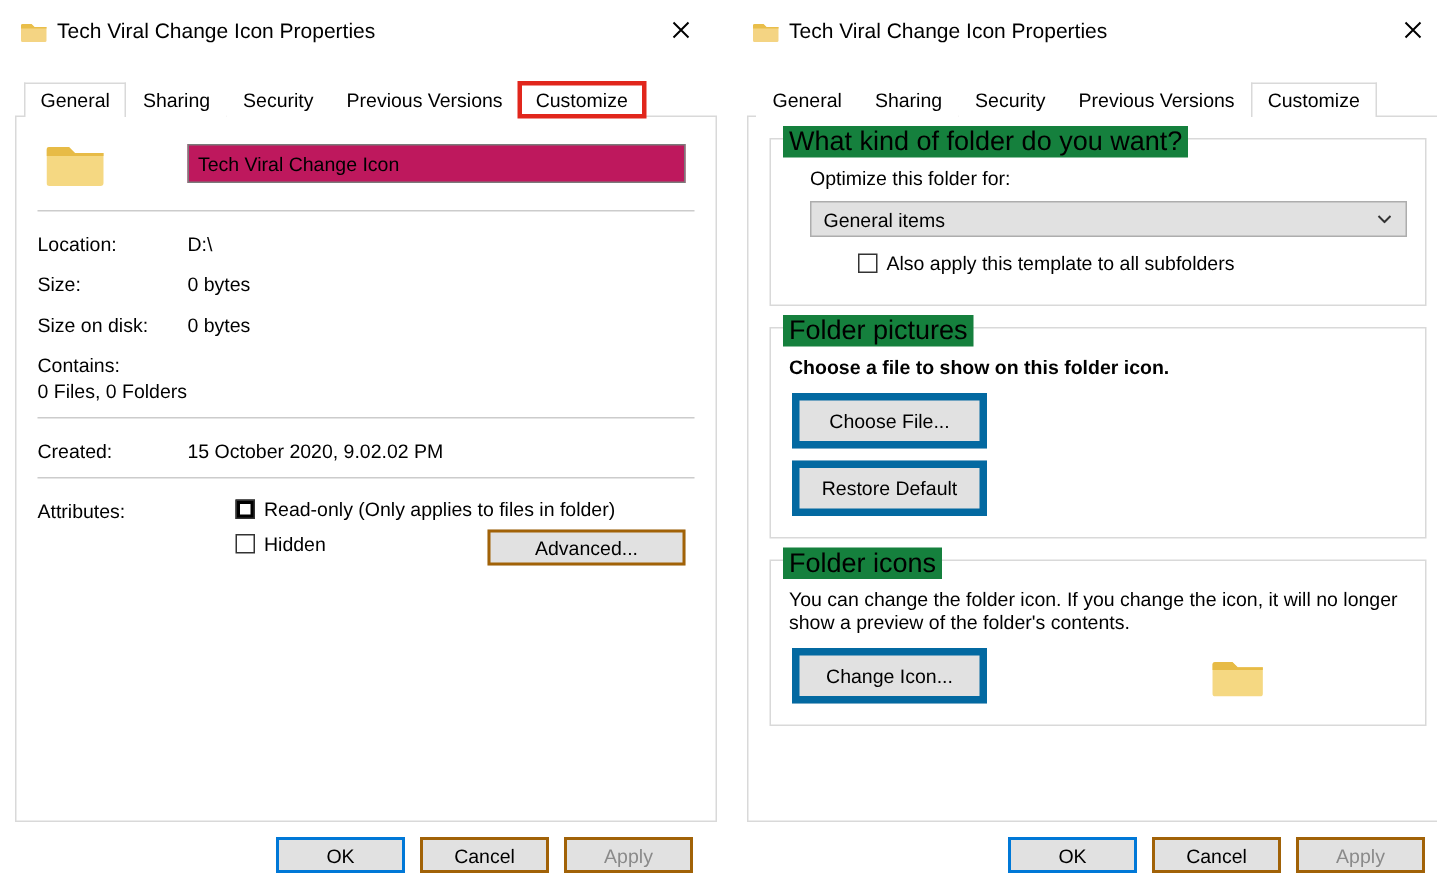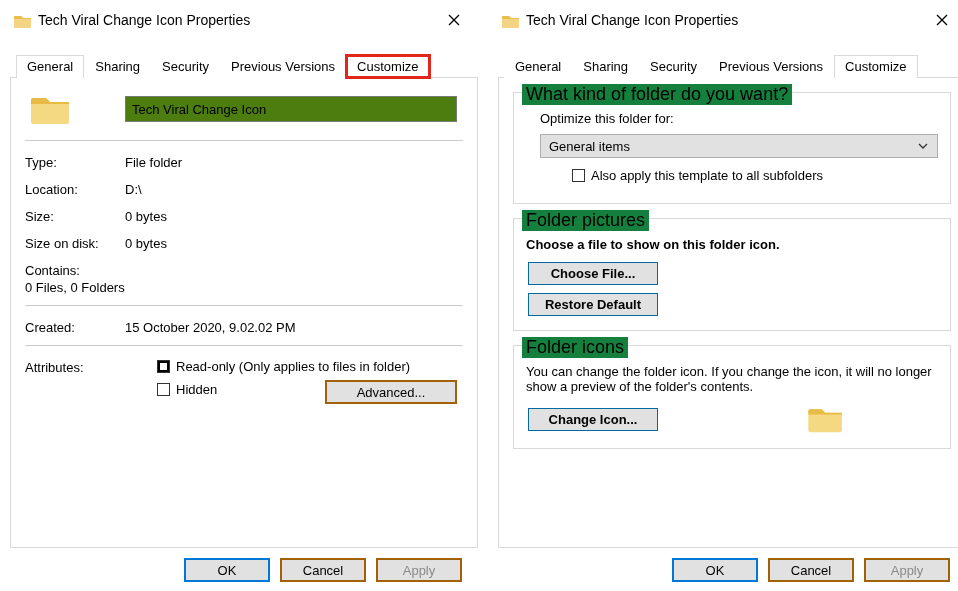--- a/index.html
+++ b/index.html
@@ -12,39 +12,39 @@
   .titlebar .ttext { flex: 1; font-size: 14px; }
   .closebtn { width: 36px; height: 22px; display: flex; align-items: center; justify-content: center; cursor:pointer; }
   .tabs { display: flex; margin-top: 20px; padding-left: 6px; position:relative; height:24px; border-bottom:1px solid #d9d9d9;}
   .tab { padding: 3px 10px 4px 10px; font-size: 13px; cursor:pointer; border:1px solid transparent; border-bottom:none; position:relative; bottom:-1px; background:#fff;}
   .tab.active { border-color:#d9d9d9; background:#fff; z-index:2;}
   .tab.highlight { outline: 3px solid #e1261c; outline-offset:-2px; }
   .tabpage { border:1px solid #d9d9d9; border-top:none; height: 470px; padding: 14px 14px 10px 14px; position:relative;}
   .content-area { height: 504px; position:relative; }
   .row { display:flex; margin-bottom:4px; align-items:flex-start; }
   .iconcell { width:100px; display:flex; justify-content:flex-start; padding-left:6px; }
-  .nameinput { flex:1; height:26px; border:1px solid #7a7a7a; padding:3px 6px; font-size:13px; background:#4d7c0f; margin-right:6px;}
+  .nameinput { flex:1; height:26px; border:1px solid #7a7a7a; padding:3px 6px; font-size:13px; background:#be185d; margin-right:6px;}
   .lbl { width: 100px; padding-top:2px; }
   .val { padding-top:2px; }
   .sep { border-top:1px solid #ccc; margin:10px 0 12px 0; }
   .chk { display:inline-flex; align-items:center; margin-bottom:6px;padding-left:32px; }
   .chk .box { width:13px; height:13px; border:1px solid #333; margin-right:6px; display:inline-flex; align-items:center; justify-content:center;}
   .chk .box.fill { background:#000; }
   .chk .box.fill::after { content:""; width:7px; height:7px; background:#fff; }
   .btn { display:inline-flex; align-items:center; justify-content:center; min-width:86px; height:24px; border:2px solid #a16207; background:#e1e1e1; padding:0 14px; font-size:13px; cursor:pointer; }
   .btn.wide { min-width: 132px; }
   .btn.def { border:2px solid #0078d7; background:#e1e1e1; }
   .btn.dis { color:#8a8a8a; }
   .btnbar { position:absolute; bottom:6px; right:16px; display:flex; gap:10px; }
   .group { border:1px solid #d9d9d9; position:relative; padding:18px 12px 14px 12px; margin-bottom:14px; }
   .group .legend { position:absolute; top:-9px; left:8px; background:#15803d; padding:0 4px; font-size:18px; }
   .sublbl { margin:0 0 8px 14px; font-size:13px; }
   .select { display:flex; align-items:center; justify-content:space-between; height:24px; border:1px solid #adadad; background:#e1e1e1; padding:0 8px; margin:0 0 10px 14px; cursor:pointer;}
   .chev { width:12px; display:flex; justify-content:center; }
-  .actionbtn { display:inline-flex; align-items:center; justify-content:center; height:23px; border:1px solid #0369a1; background:#e1e1e1; padding:0 14px; font-size:13px; cursor:pointer; min-width:130px; margin-left:2px; margin-bottom:8px;font-weight:bold;}
+  .actionbtn { display:inline-flex; align-items:center; justify-content:center; height:37px; border:5px solid #0369a1; background:#e1e1e1; padding:0 14px; font-size:13px; cursor:pointer; min-width:130px; margin-left:2px; margin-bottom:8px;}
   .foldericon { display:inline-block; }
   svg { display:block; }
 </style>
 </head>
 <body>
 
 <div class="dlg left">
   <div class="titlebar">
     <span class="ticon">
       <svg width="18" height="15" viewBox="0 0 18 15">
@@ -75,24 +75,20 @@
           <span class="foldericon">
             <svg width="40" height="34" viewBox="0 0 40 34">
                 <path d="M2 6 h13 l4 4 h19 v20 a2 2 0 0 1 -2 2 H2 a2 2 0 0 1 -2 -2 V8 a2 2 0 0 1 2 -2 z" fill="#f5d882"></path>
                 <path d="M2 6 h13 l4 4 h19 v2 H0 V8 a2 2 0 0 1 2 -2 z" fill="#e7bb46"></path>
               </svg>
           </span>
         </div>
         <input class="nameinput" value="Tech Viral Change Icon" style="">
       </div>
       <div class="sep"></div>
-      <div class="row">
-          <div class="lbl">Type:</div>
-          <div class="val">File folder</div>
-        </div>
       <div class="row" style="margin-top:10px;">
           <div class="lbl">Location:</div>
           <div class="val">D:\</div>
         </div>
       <div class="row" style="margin-top:10px;">
           <div class="lbl">Size:</div>
           <div class="val">0 bytes</div>
         </div>
       <div class="row" style="margin-top:10px;">
           <div class="lbl">Size on disk:</div>

